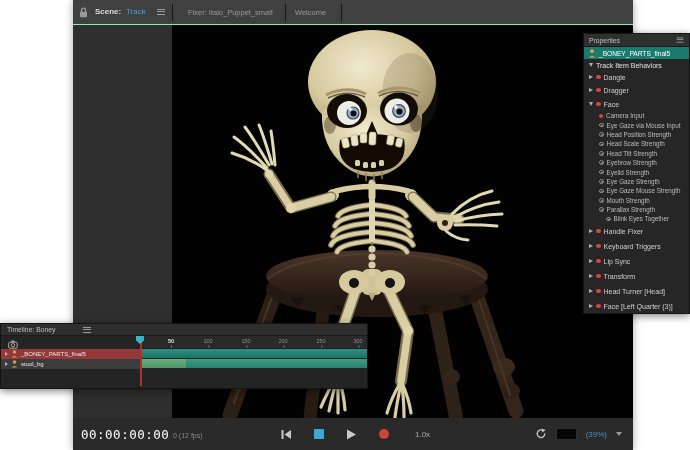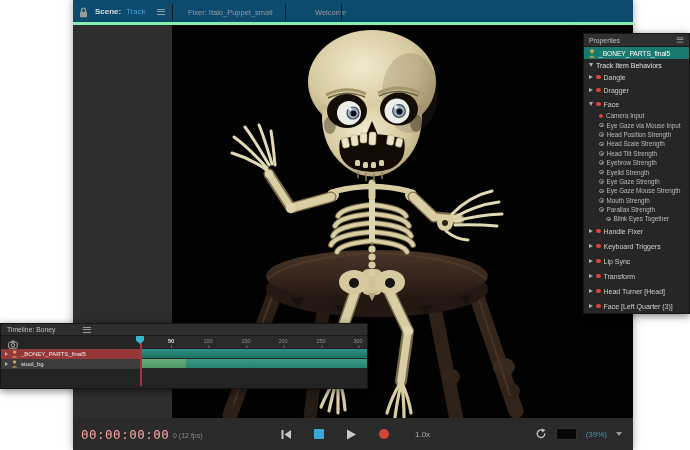--- a/index.html
+++ b/index.html
@@ -5,39 +5,39 @@
   html,body{margin:0;padding:0;background:#ffffff;}
   *{box-sizing:border-box;}
   .stage{position:relative;width:690px;height:450px;background:#fff;overflow:hidden;
          font-family:"Liberation Sans",sans-serif;}
 
   
   .main-window{position:absolute;left:73px;top:0;width:560px;height:450px;
                background:#2e2e2e;z-index:1;box-shadow:0 0 8px rgba(0,0,0,.35);}
 
   
-  .top-bar{position:absolute;left:0;top:0;width:100%;height:25px;background:#0c4a6e;
-           border-bottom:3px solid #86efac;display:flex;align-items:center;}
+  .top-bar{position:absolute;left:0;top:0;width:100%;height:25px;background:#404040;
+           border-bottom:1px solid #86efac;display:flex;align-items:center;}
   .lock-wrap{position:absolute;left:6px;top:7px;}
   .scene-label{position:absolute;left:22px;top:7px;font-size:8px;color:#dedede;font-weight:bold;}
   .scene-name{position:absolute;left:53px;top:7px;font-size:8px;color:#4aa0d5;}
   .menu-icon{width:8px;height:6px;border-top:1.2px solid #9a9a9a;border-bottom:1.2px solid #9a9a9a;
              background:linear-gradient(#9a9a9a,#9a9a9a) center/100% 1.2px no-repeat;}
   .topbar-menu{position:absolute;left:84px;top:9px;}
   .tab-sep{position:absolute;top:4px;width:1px;height:17px;background:#171717;}
   .puppet-tab{position:absolute;left:115px;top:8px;font-size:7.5px;color:#9a9a9a;}
-  .welcome-tab{position:absolute;left:222px;top:8px;font-size:7.5px;color:#9a9a9a;margin-left:20px;}
+  .welcome-tab{position:absolute;left:222px;top:8px;font-size:7.5px;color:#9a9a9a;}
 
   
   .viewport{position:absolute;left:99px;top:25px;width:461px;height:393px;background:#020202;overflow:hidden;}
 
   
   .bottom-bar{position:absolute;left:0;top:418px;width:100%;height:32px;background:#2a2a2a;}
   .timecode{position:absolute;left:8px;top:9px;font-family:"DejaVu Sans Mono",monospace;
-            font-size:12.5px;color:#fca5a5;letter-spacing:.5px;}
+            font-size:12.5px;color:#ffffff;letter-spacing:.5px;}
   .frame-info{position:absolute;left:100px;top:14px;font-size:7px;color:#8b8b8b;}
   .ctrls{position:absolute;left:207px;top:0;height:32px;display:flex;align-items:center;gap:22px;}
   .stop-btn{width:9.5px;height:9.5px;background:#3aa9d6;border-radius:1px;}
   .rec-btn{width:10px;height:10px;border-radius:50%;background:#d14439;}
   .speed{position:absolute;left:334px;top:12px;font-size:8px;color:#ababab;margin-left:8px;}
   .right-ctrls{position:absolute;right:11px;top:0;height:32px;display:flex;align-items:center;gap:9px;}
   .swatch{width:21px;height:12px;background:#070707;border:1px solid #2f2f2f;}
   .zoom-pct{font-size:8px;color:#4a8fb5;}
   .caret-down{width:0;height:0;border-top:4px solid #9a9a9a;border-left:3px solid transparent;border-right:3px solid transparent;}
 

